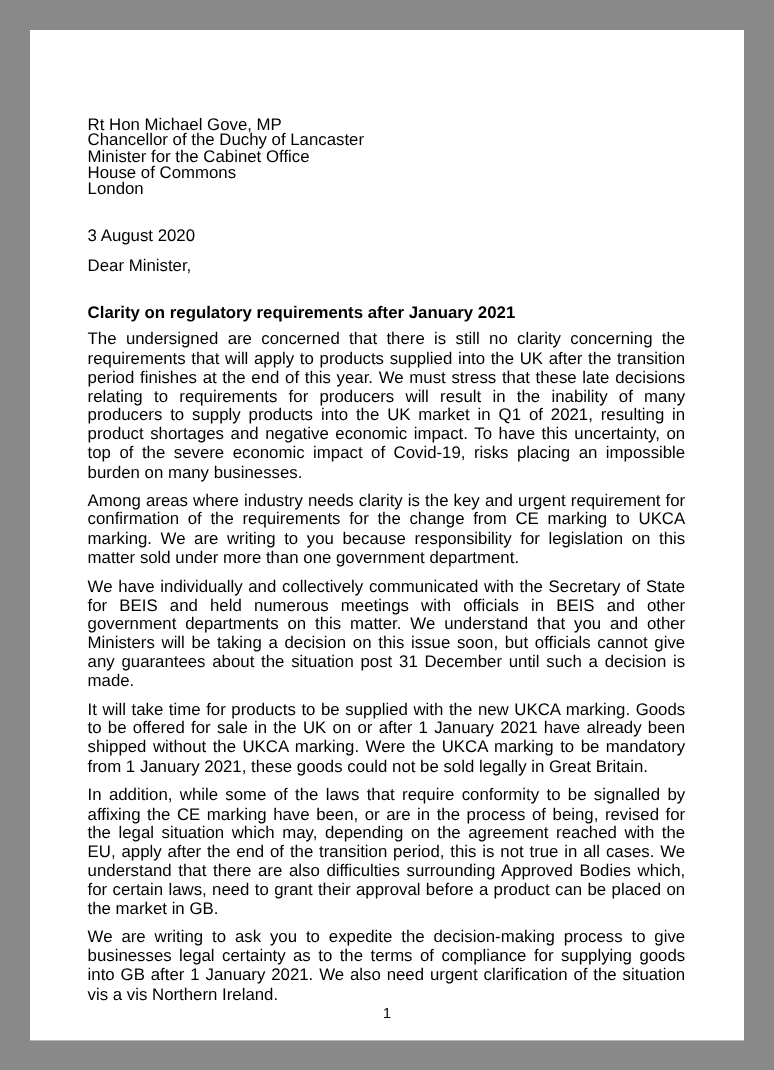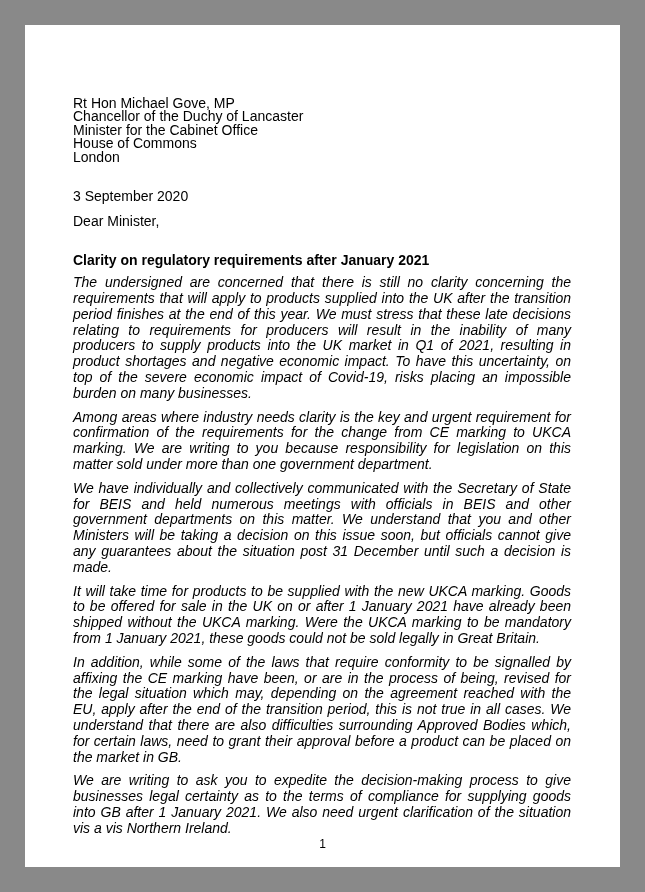--- a/index.html
+++ b/index.html
@@ -25,21 +25,20 @@
     line-height: 13.4px;
   }
   .address div { white-space: nowrap; }
   .date { margin-top: 26px; }
   .salutation { margin-top: 12px; }
   .subject { margin-top: 25px; font-weight: bold; }
   p.body-para {
     margin: 8px 0 0 0;
     text-align: justify;
     line-height: 15.8px;
-    font-style: italic;
   }
   .page-number {
     position: absolute;
     left: 0; right: 0;
     top: 812px;
     text-align: center;
     font-size: 12px;
   }
 </style>
 </head>
@@ -47,21 +46,21 @@
 
 <div class="page">
   <div class="content">
     <div class="address">
       <div>Rt Hon Michael Gove, MP</div>
       <div>Chancellor of the Duchy of Lancaster</div>
       <div>Minister for the Cabinet Office</div>
       <div>House of Commons</div>
       <div>London</div>
     </div>
-    <div class="date">3 September 2020</div>
+    <div class="date">3 August 2020</div>
     <div class="salutation">Dear Minister,</div>
     <div class="subject">Clarity on regulatory requirements after January 2021</div>
     <p class="body-para">The undersigned are concerned that there is still no clarity concerning the requirements that will apply to products supplied into the UK after the transition period finishes at the end of this year. We must stress that these late decisions relating to requirements for producers will result in the inability of many producers to supply products into the UK market in Q1 of 2021, resulting in product shortages and negative economic impact. To have this uncertainty, on top of the severe economic impact of Covid-19, risks placing an impossible burden on many businesses.</p>
     <p class="body-para">Among areas where industry needs clarity is the key and urgent requirement for confirmation of the requirements for the change from CE marking to UKCA marking. We are writing to you because responsibility for legislation on this matter sold under more than one government department.</p>
     <p class="body-para">We have individually and collectively communicated with the Secretary of State for BEIS and held numerous meetings with officials in BEIS and other government departments on this matter. We understand that you and other Ministers will be taking a decision on this issue soon, but officials cannot give any guarantees about the situation post 31 December until such a decision is made.</p>
     <p class="body-para">It will take time for products to be supplied with the new UKCA marking. Goods to be offered for sale in the UK on or after 1 January 2021 have already been shipped without the UKCA marking.  Were the UKCA marking to be mandatory from 1 January 2021, these goods could not be sold legally in Great Britain.</p>
     <p class="body-para">In addition, while some of the laws that require conformity to be signalled by affixing the CE marking have been, or are in the process of being, revised for the legal situation which may, depending on the agreement reached with the EU, apply after the end of the transition period, this is not true in all cases. We understand that there are also difficulties surrounding Approved Bodies which, for certain laws, need to grant their approval before a product can be placed on the market in GB.</p>
     <p class="body-para">We are writing to ask you to expedite the decision-making process to give businesses legal certainty as to the terms of compliance for supplying goods into GB after 1 January 2021. We also need urgent clarification of the situation vis a vis Northern Ireland.</p>
   </div>
   <div class="page-number">1</div>

